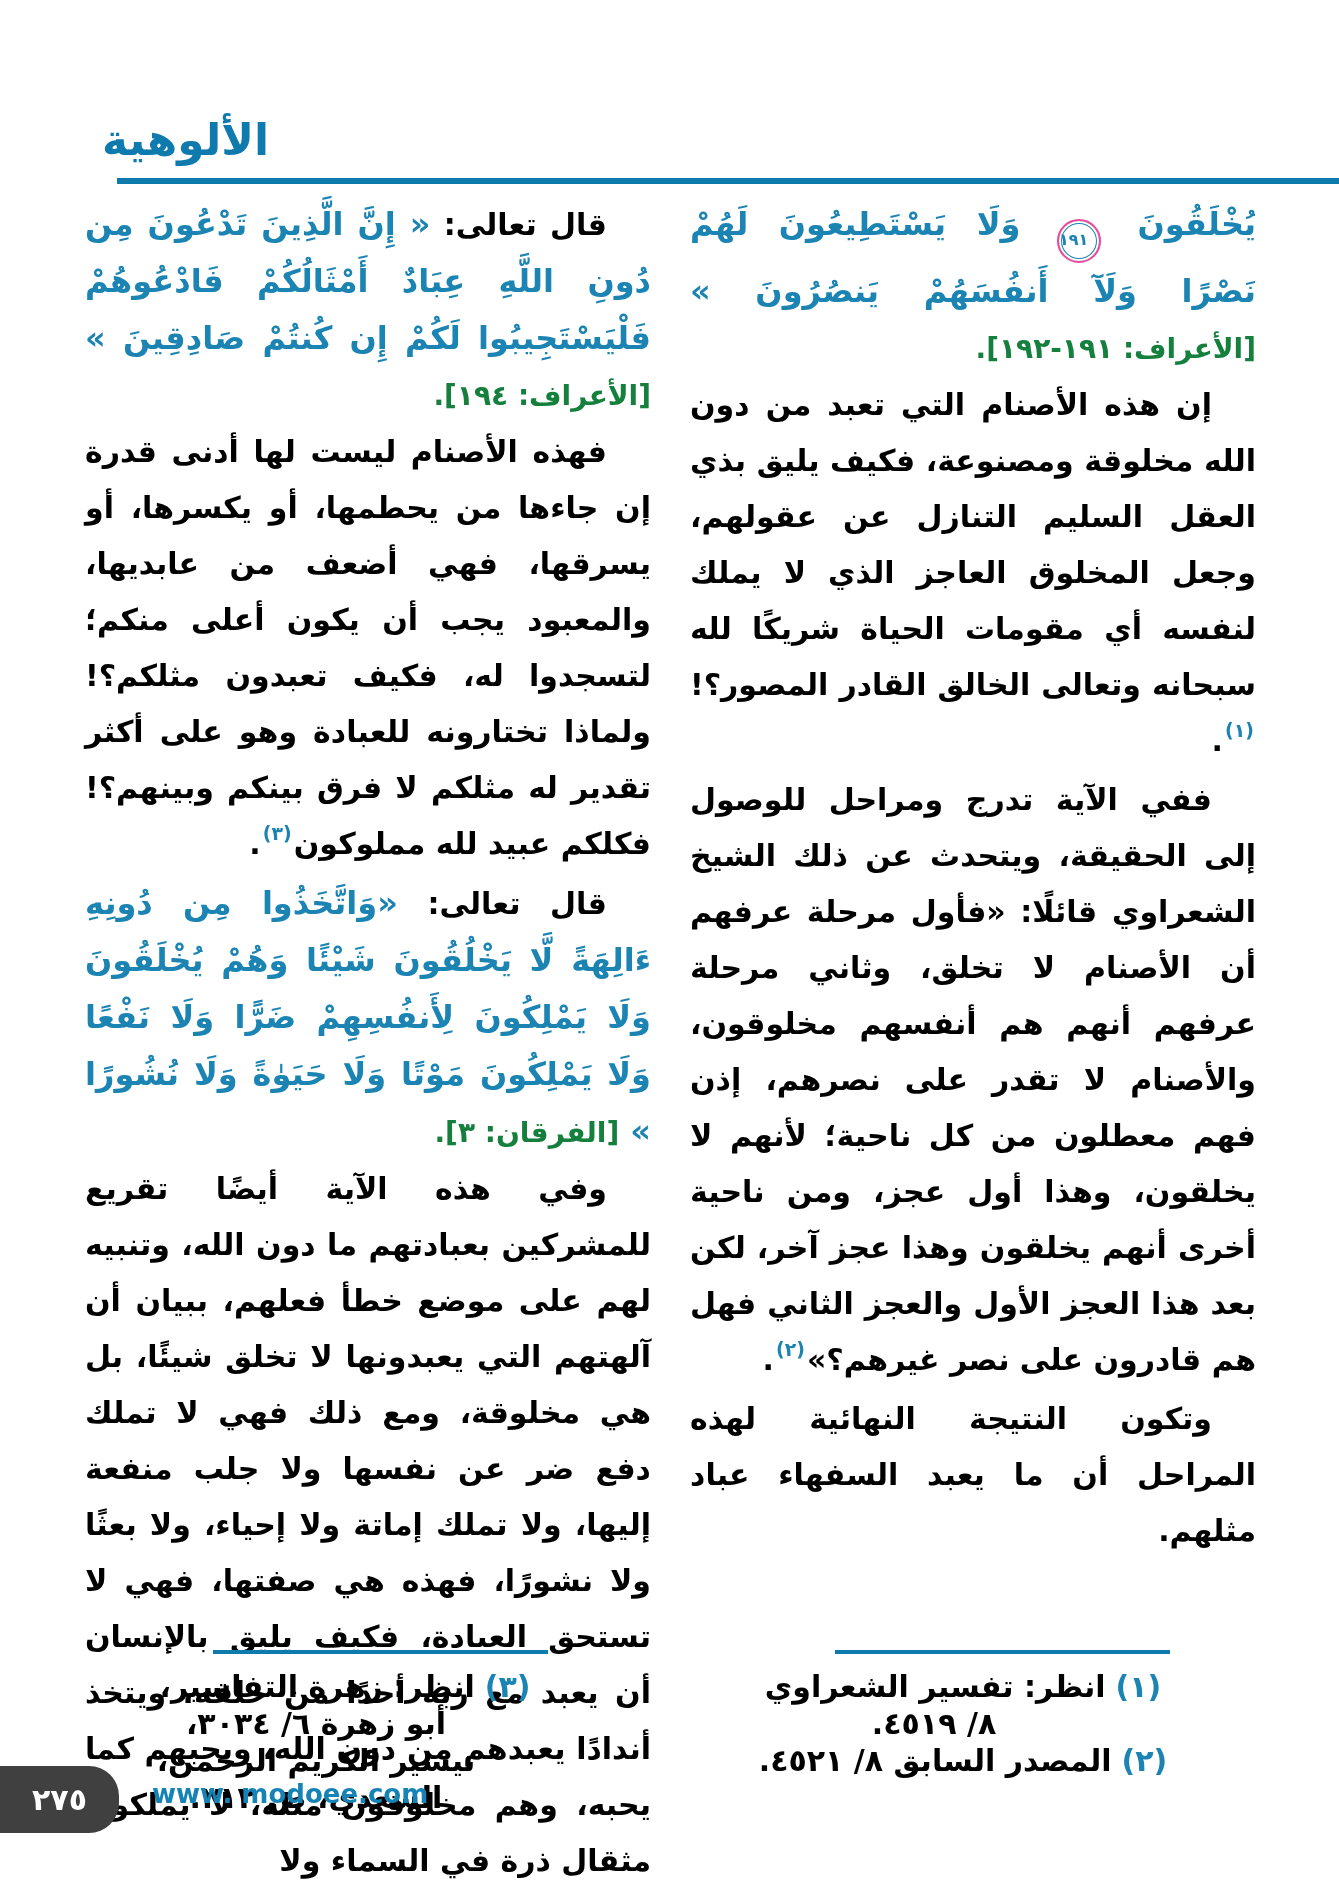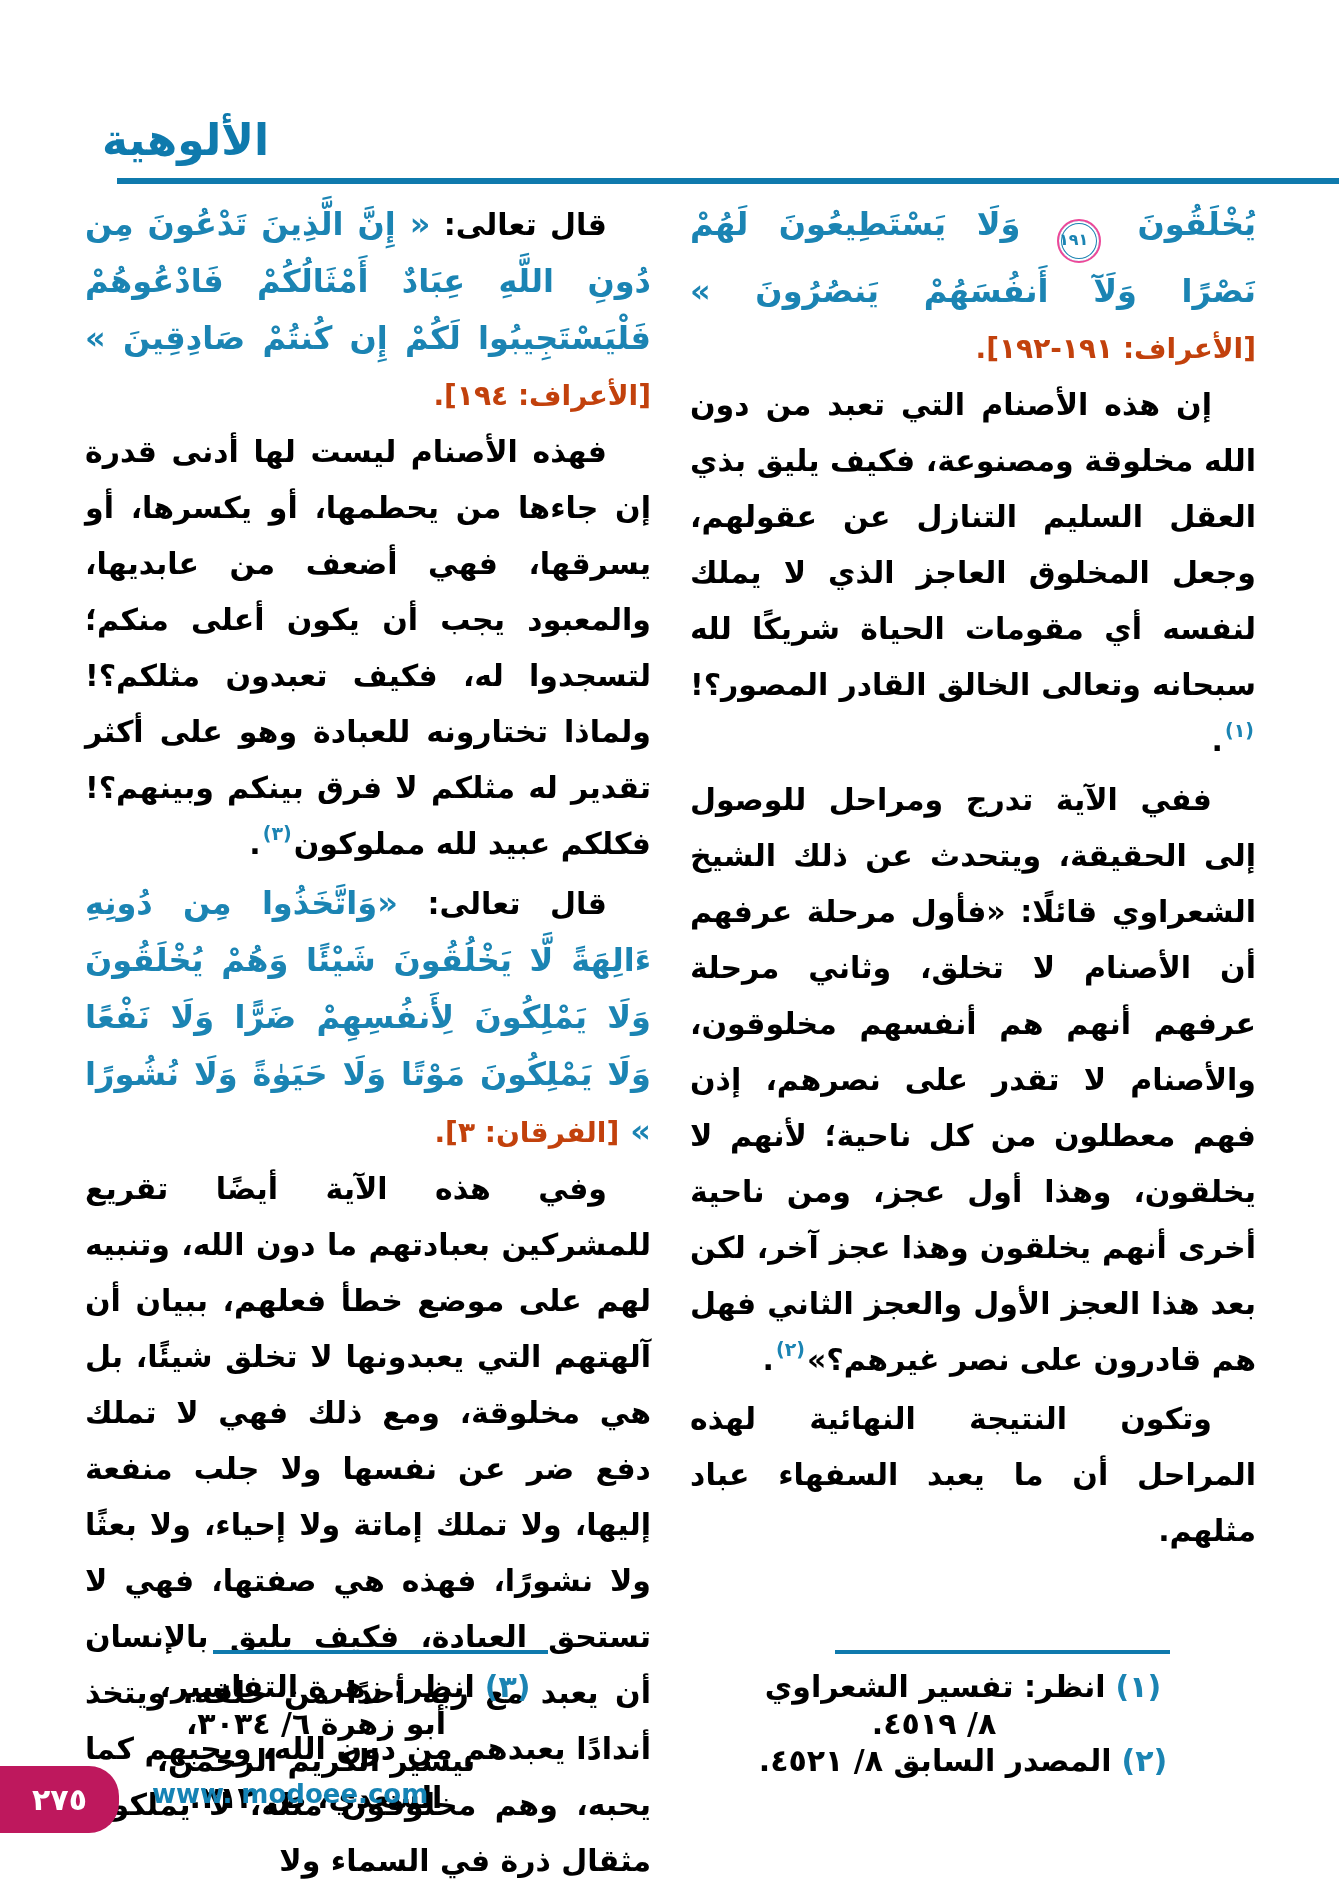--- a/index.html
+++ b/index.html
@@ -29,21 +29,21 @@
   .col-right{left:690px;}
   .col-left{left:85px;}
   .para{
     margin:0;padding:0;
     text-align:justify;
     font-size:30px;font-weight:bold;color:#000;
     line-height:56px;
   }
   .para.indent{text-indent:44px;}
   .seg-quran{color:#1b84b3;font-size:32px;}
-  .seg-ref{color:#c2410c;font-size:28px;}
+  .seg-ref{color:#15803d;font-size:28px;}
   .seg-fnref{
     color:#1b84b3;font-size:19px;font-weight:bold;
     position:relative;top:-14px;margin:0 2px;
   }
   .ayah-medallion{
     display:inline-block;width:40px;height:40px;
     border:2px solid #ec4899;border-radius:50%;
     box-shadow:0 0 0 2px #ffffff inset,0 0 0 3px #1b84b3 inset;
     color:#1b84b3;font-size:16px;font-weight:bold;
     line-height:38px;text-align:left;
@@ -58,21 +58,21 @@
     direction:rtl;text-align:center;
     font-size:30px;font-weight:bold;color:#000;line-height:37px;
   }
   .fn-block-right{left:756px;width:414px;}
   .fn-block-left{left:140px;width:410px;}
   .fn-item{padding-right:58px;text-indent:-58px;margin:0;}
   .fn-marker{color:#1b84b3;margin-left:10px;}
   
   .page-badge{
     position:absolute;left:0;top:1766px;width:119px;height:67px;
-    background:#be185d;border-radius:0 30px 30px 0;
+    background:#404040;border-radius:0 30px 30px 0;
     display:flex;align-items:center;justify-content:center;
     color:#ffffff;font-size:30px;font-weight:bold;letter-spacing:3px;
   }
   .website{
     position:absolute;left:152px;top:1779px;
     font-size:26px;font-weight:bold;color:#1583b5;
     direction:ltr;
   }
 </style>
 </head>

